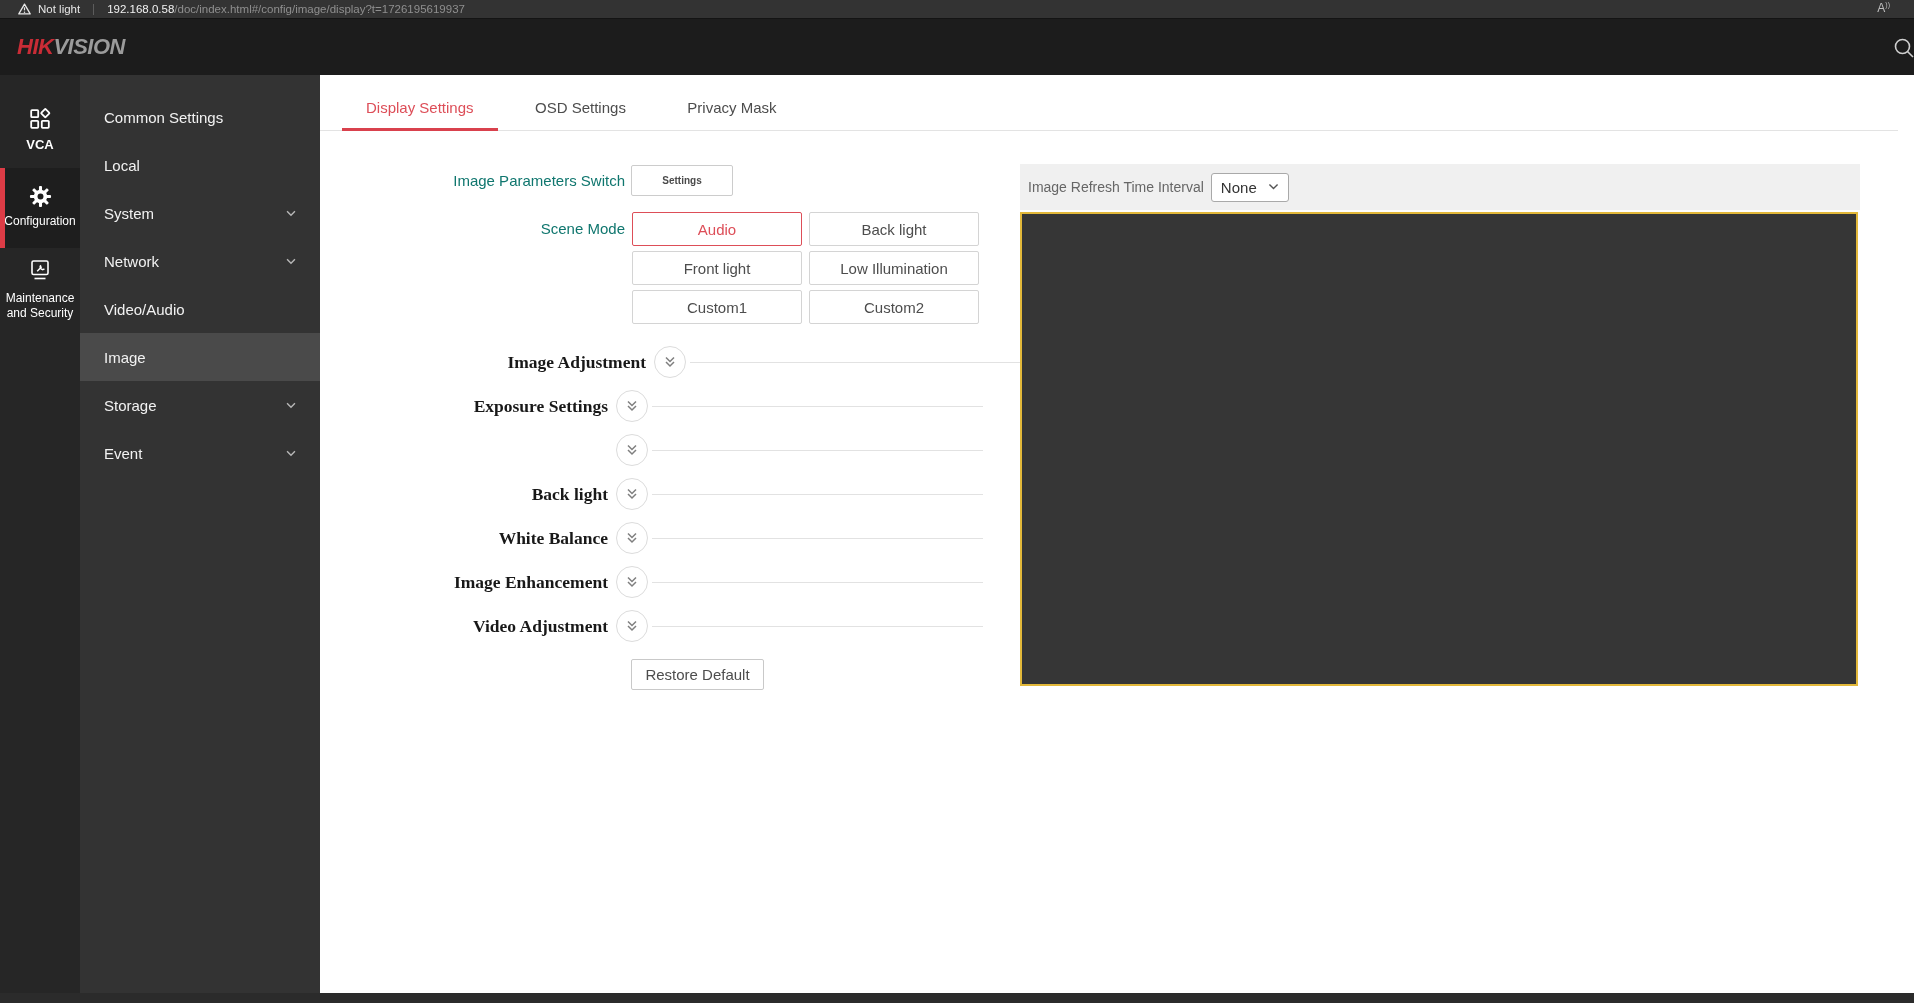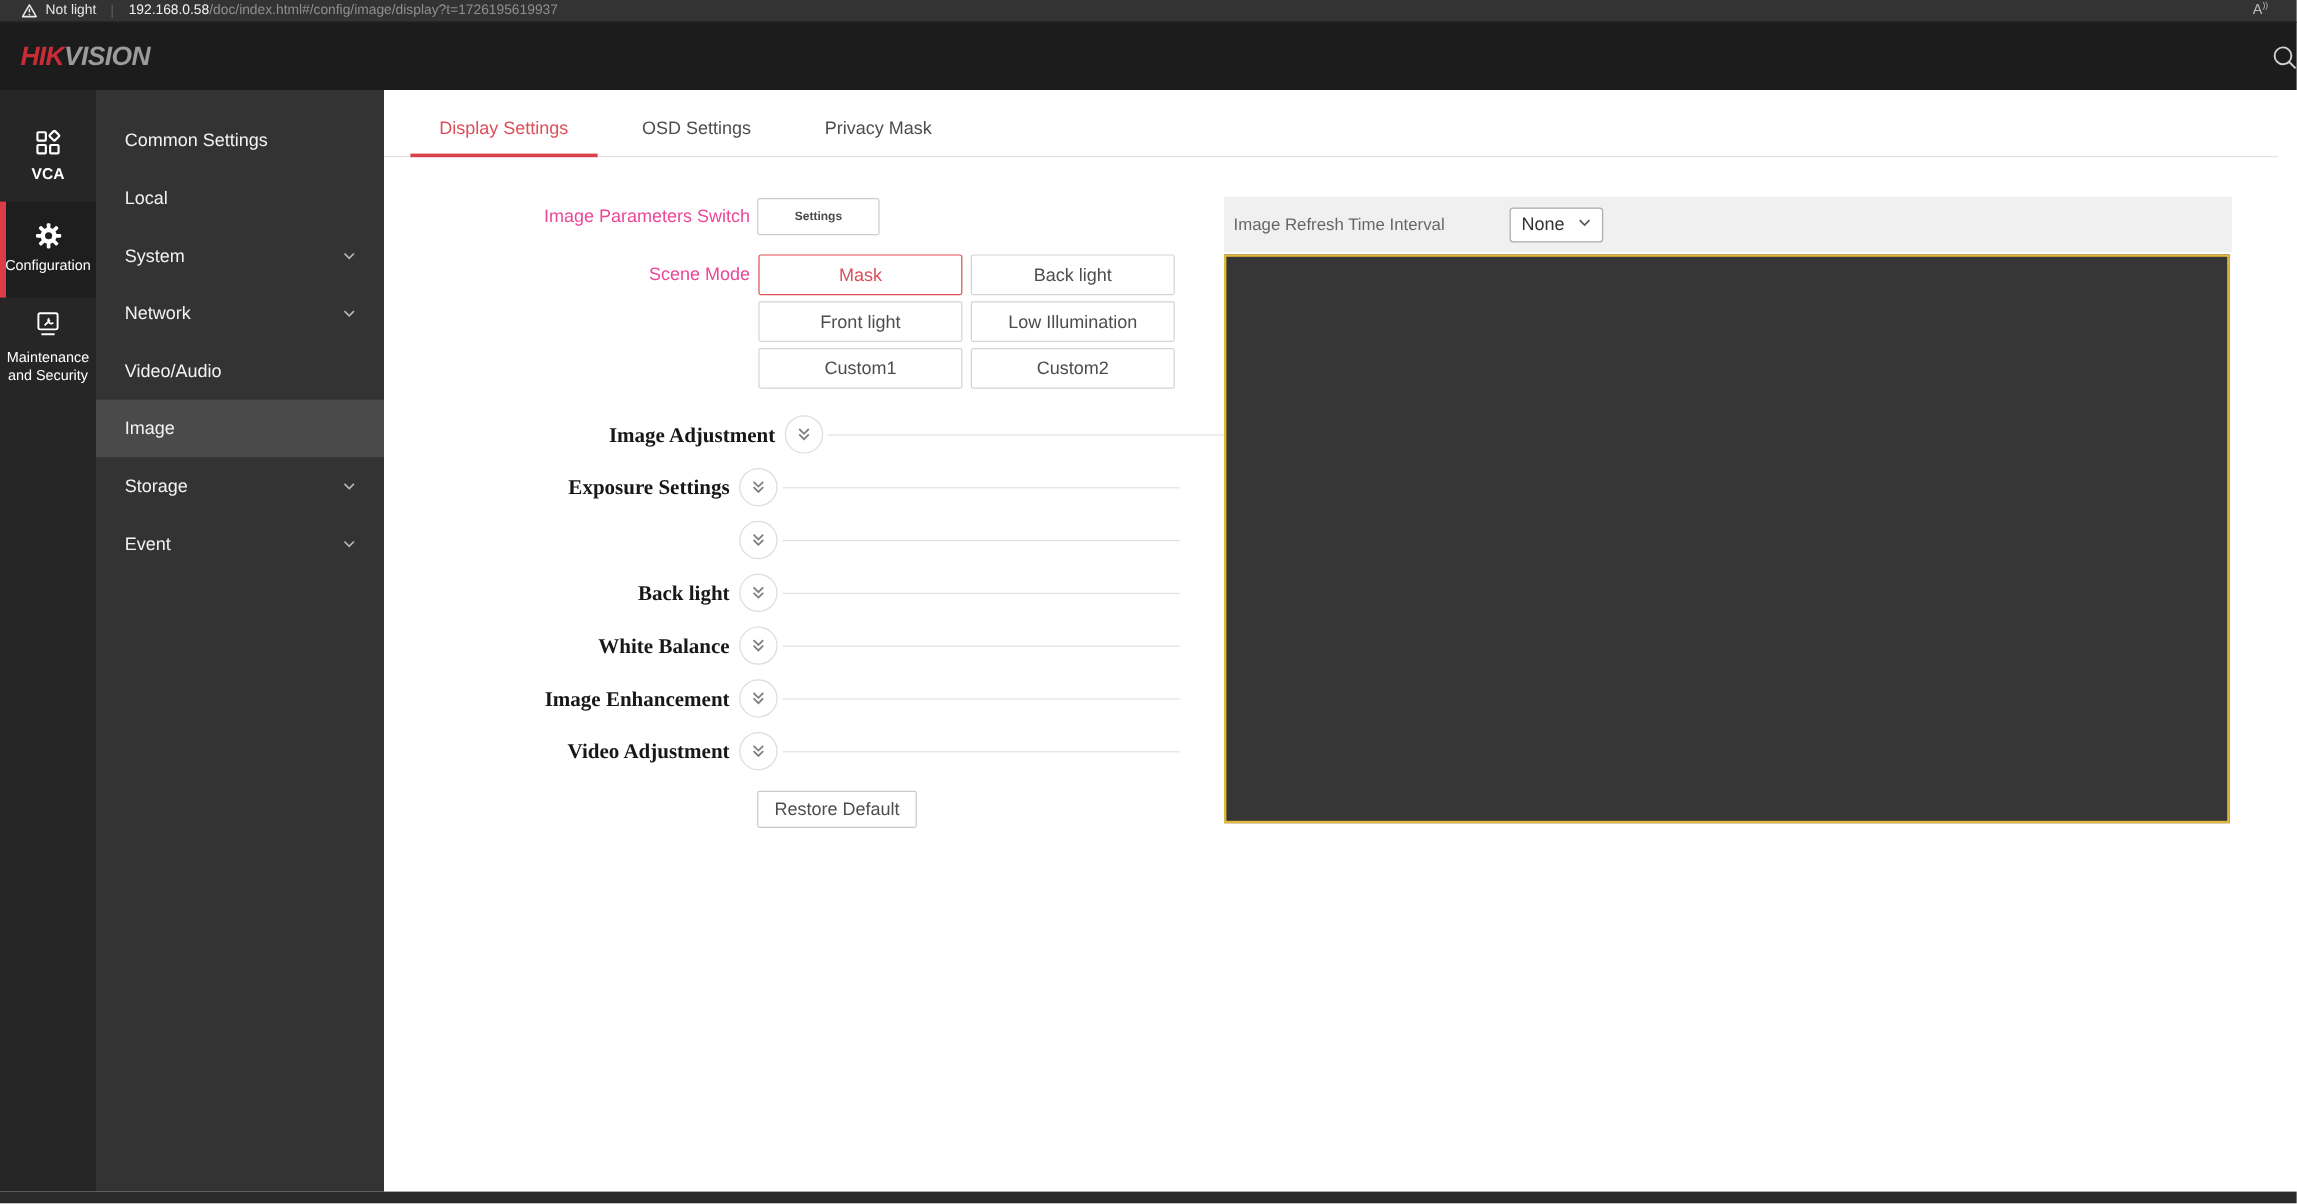--- a/index.html
+++ b/index.html
@@ -43,21 +43,21 @@
 
   
   #content { position:absolute; left:320px; top:75px; width:1594px; height:918px; background:#fff; }
 
   #tabs { position:absolute; left:0; top:20px; width:1578px; height:36px; border-bottom:1px solid #e3e3e3; }
   .tab { display:inline-block; height:36px; line-height:26px; padding:0 24px; margin-right:9px;
     font-size:15px; color:#4d4d4d; cursor:pointer; }
   .tab:first-child { margin-left:22px; }
   .tab.active { color:#dd4e58; border-bottom:3px solid #d9414d; }
 
-  .form-label { position:absolute; left:0; width:305px; text-align:right; font-size:15px; color:#ec4899; }
+  .form-label { position:absolute; left:0; width:305px; text-align:right; font-size:15px; color:#0f766e; }
   #lbl-params { top:90px; height:31px; line-height:31px; }
   #btn-settings { position:absolute; left:311px; top:90px; width:102px; height:31px;
     background:#fff; border:1px solid #cccccc; border-radius:2px; font-size:10px; font-weight:700;
     color:#4a4a4a; font-family:"Liberation Sans",sans-serif; cursor:pointer; }
   #lbl-scene { top:137px; height:34px; line-height:34px; }
   .scene-btn { position:absolute; width:170px; height:34px; background:#fff; border:1px solid #d4d4d4;
     border-radius:2px; font-size:15px; color:#4d4d4d; font-family:"Liberation Sans",sans-serif; cursor:pointer; }
   .scene-btn.active { border-color:#dd4e58; color:#dd4e58; }
   #sm-0 { left:312px; top:137px; } #sm-1 { left:489px; top:137px; }
   #sm-2 { left:312px; top:176px; } #sm-3 { left:489px; top:176px; }
@@ -71,21 +71,21 @@
   .section-row .s-line { position:absolute; left:332px; top:16px; width:331px; border-top:1px solid #e2e2e2; }
   #sec-0 { top:271px;margin-left:38px; } #sec-1 { top:315px; } #sec-2 { top:359px; } #sec-3 { top:403px; }
   #sec-4 { top:447px; } #sec-5 { top:491px; } #sec-6 { top:535px; }
 
   #btn-restore { position:absolute; left:311px; top:584px; width:133px; height:31px; background:#fff;
     border:1px solid #c9c9c9; border-radius:2px; font-size:15px; color:#4d4d4d;
     font-family:"Liberation Sans",sans-serif; cursor:pointer; }
 
   
   #preview-toolbar { position:absolute; left:700px; top:89px; width:840px; height:46px; background:#f0f0f0;
-    display:flex; align-items:center; padding-left:8px;gap:47px; }
+    display:flex; align-items:center; padding-left:8px; }
   #preview-toolbar .pt-label { font-size:14px; color:#666; }
   #refresh-select { width:78px; height:29px; margin-left:7px; background:#fff; border:1px solid #a9a9a9;
     border-radius:3px; display:flex; align-items:center; justify-content:space-between;
     padding:0 8px 0 9px; font-size:15px; color:#333; cursor:pointer; }
   #live-view { position:absolute; left:700px; top:137px; width:838px; height:474px;
     background:#363636; border:2px solid #e2b83a; }
 
   #bottom-strip { position:absolute; left:0; top:993px; width:1914px; height:10px; background:#2b2b2b; }
 </style>
 </head>
@@ -213,21 +213,21 @@
     <div id="tabs">
       <span class="tab active">Display Settings</span>
       <span class="tab">OSD Settings</span>
       <span class="tab">Privacy Mask</span>
     </div>
 
     <div class="form-label" id="lbl-params">Image Parameters Switch</div>
     <button id="btn-settings">Settings</button>
 
     <div class="form-label" id="lbl-scene">Scene Mode</div>
-    <button class="scene-btn active" id="sm-0">Mask</button>
+    <button class="scene-btn active" id="sm-0">Audio</button>
     <button class="scene-btn" id="sm-1">Back light</button>
     <button class="scene-btn" id="sm-2">Front light</button>
     <button class="scene-btn" id="sm-3">Low Illumination</button>
     <button class="scene-btn" id="sm-4">Custom1</button>
     <button class="scene-btn" id="sm-5">Custom2</button>
 
     <div class="section-row" id="sec-0">
       <div class="s-label">Image Adjustment</div>
       <div class="s-toggle">
           <svg width="18" height="18" viewBox="0 0 18 18">

